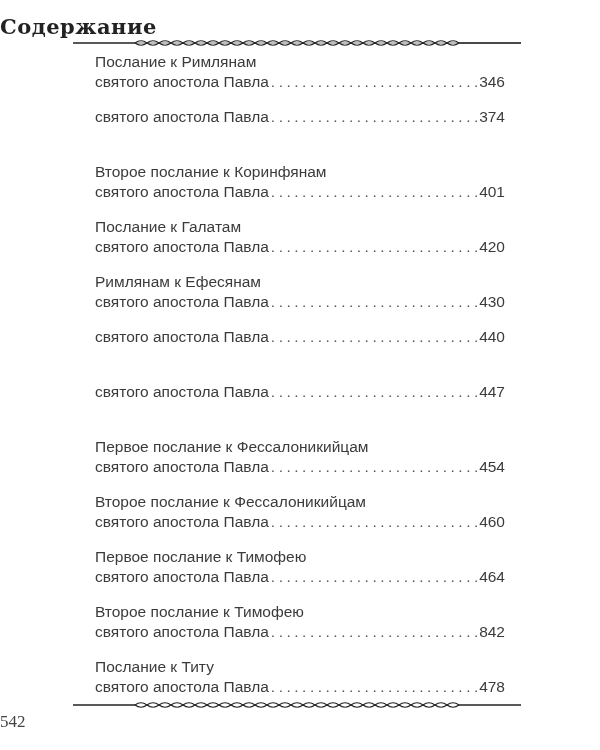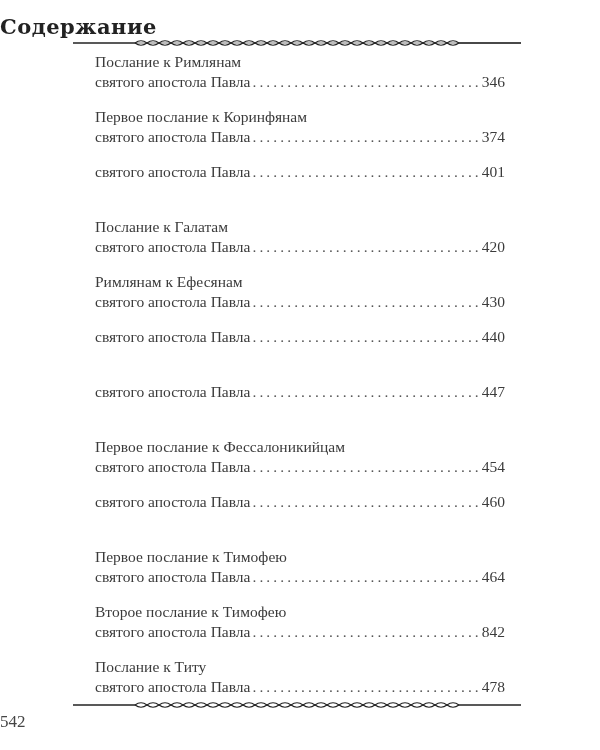--- a/index.html
+++ b/index.html
@@ -38,21 +38,21 @@
   .toc {
     position: absolute;
     left: 95px;
     top: 52px;
     width: 410px;
   }
   .entry {
     height: 55px;
     font-size: 15.5px;
     line-height: 19.5px;
-    font-family: Liberation Serif, serif;
+    font-family: Liberation Sans, sans-serif;
     color: #3b3b3b;
   }
   .entry .title-line {
     white-space: nowrap;
   }
   .entry .sub-line {
     display: flex;
     align-items: baseline;
     white-space: nowrap;
   }
@@ -98,28 +98,28 @@
 <div class="toc">
   <div class="entry">
     <div class="title-line">Послание к Римлянам</div>
     <div class="sub-line">
       <span>святого апостола Павла</span>
       <span class="dots"></span>
       <span class="page">346</span>
     </div>
   </div>
   <div class="entry">
-    <div class="title-line">Первое послание к Коринфянам</div>
     <div class="sub-line">
       <span>святого апостола Павла</span>
       <span class="dots"></span>
       <span class="page">374</span>
     </div>
   </div>
   <div class="entry">
+    <div class="title-line">Второе послание к Коринфянам</div>
     <div class="sub-line">
       <span>святого апостола Павла</span>
       <span class="dots"></span>
       <span class="page">401</span>
     </div>
   </div>
   <div class="entry">
     <div class="title-line">Послание к Галатам</div>
     <div class="sub-line">
       <span>святого апостола Павла</span>
@@ -151,20 +151,21 @@
   </div>
   <div class="entry">
     <div class="title-line">Первое послание к Фессалоникийцам</div>
     <div class="sub-line">
       <span>святого апостола Павла</span>
       <span class="dots"></span>
       <span class="page">454</span>
     </div>
   </div>
   <div class="entry">
+    <div class="title-line">Второе послание к Фессалоникийцам</div>
     <div class="sub-line">
       <span>святого апостола Павла</span>
       <span class="dots"></span>
       <span class="page">460</span>
     </div>
   </div>
   <div class="entry">
     <div class="title-line">Первое послание к Тимофею</div>
     <div class="sub-line">
       <span>святого апостола Павла</span>

